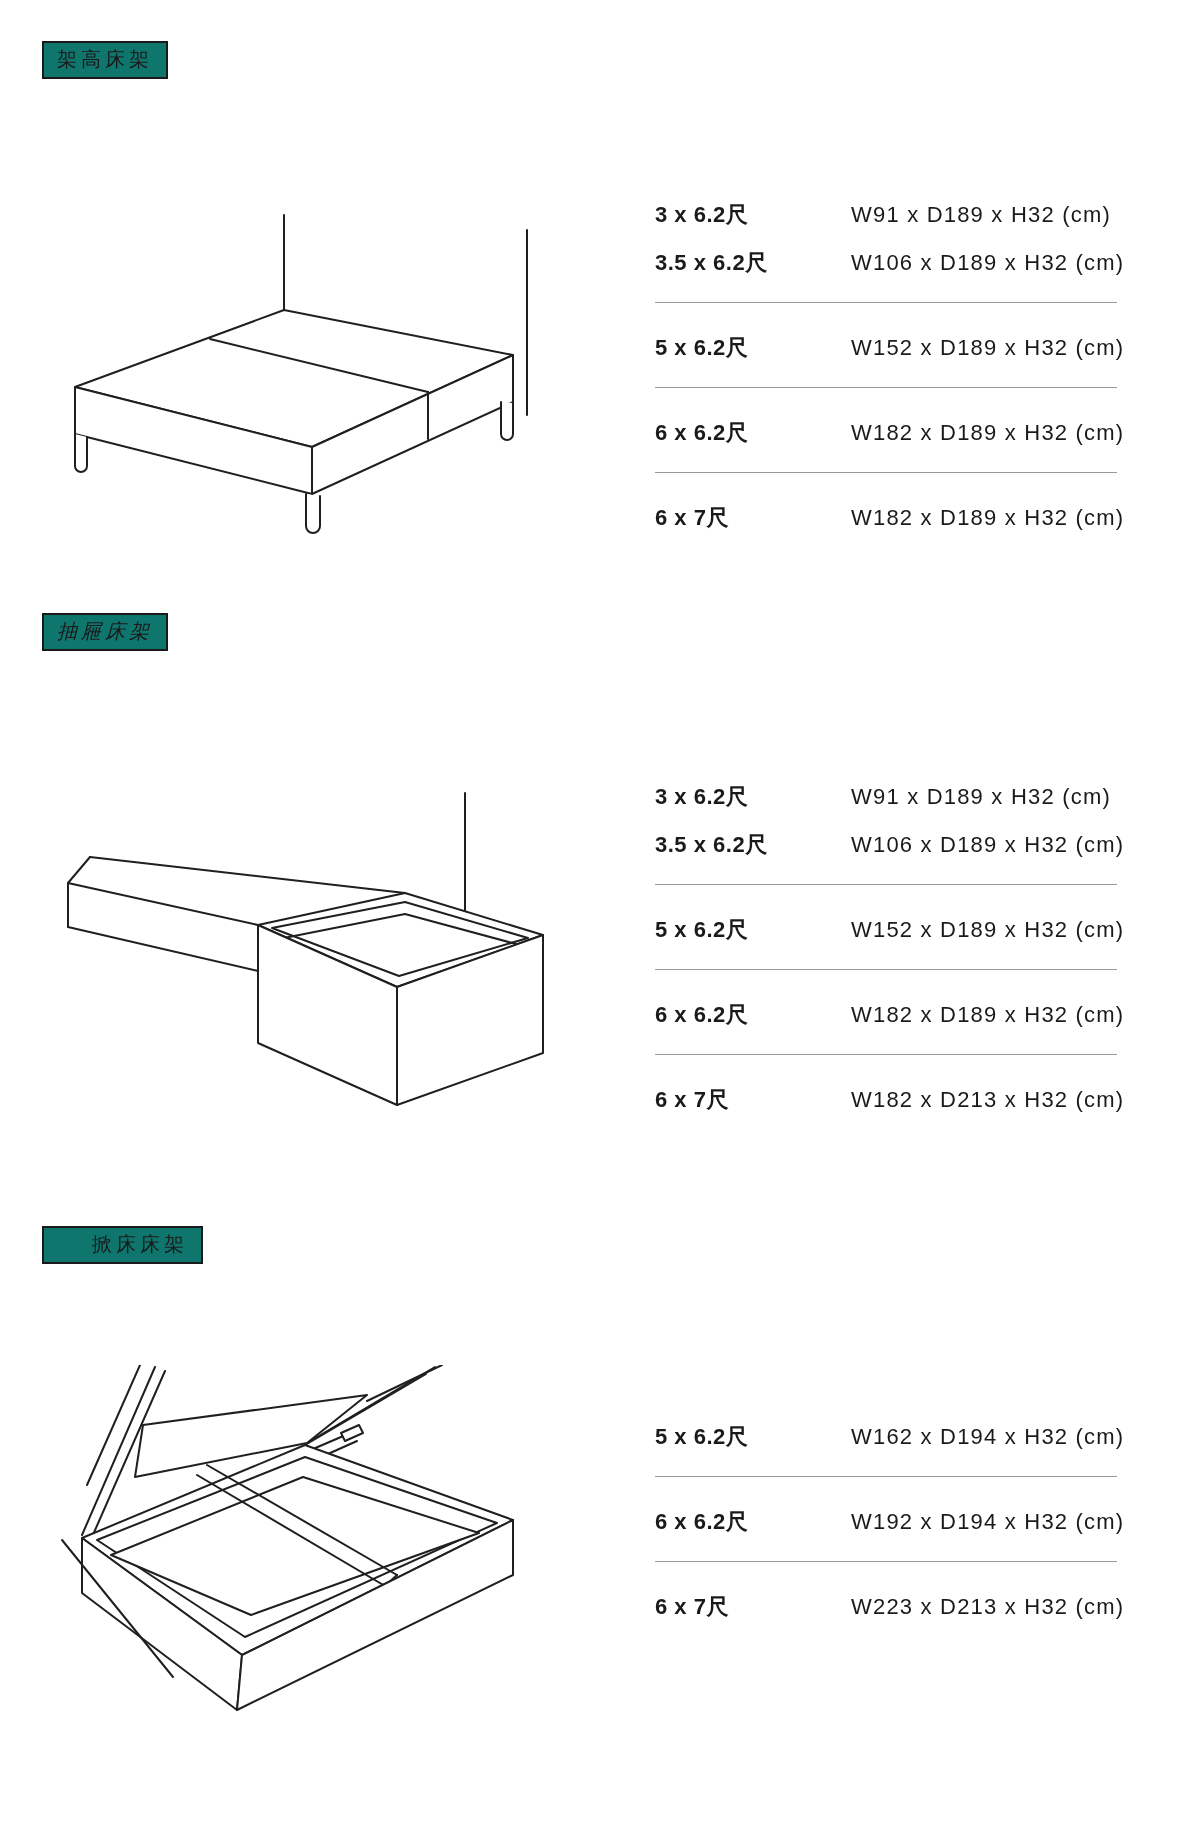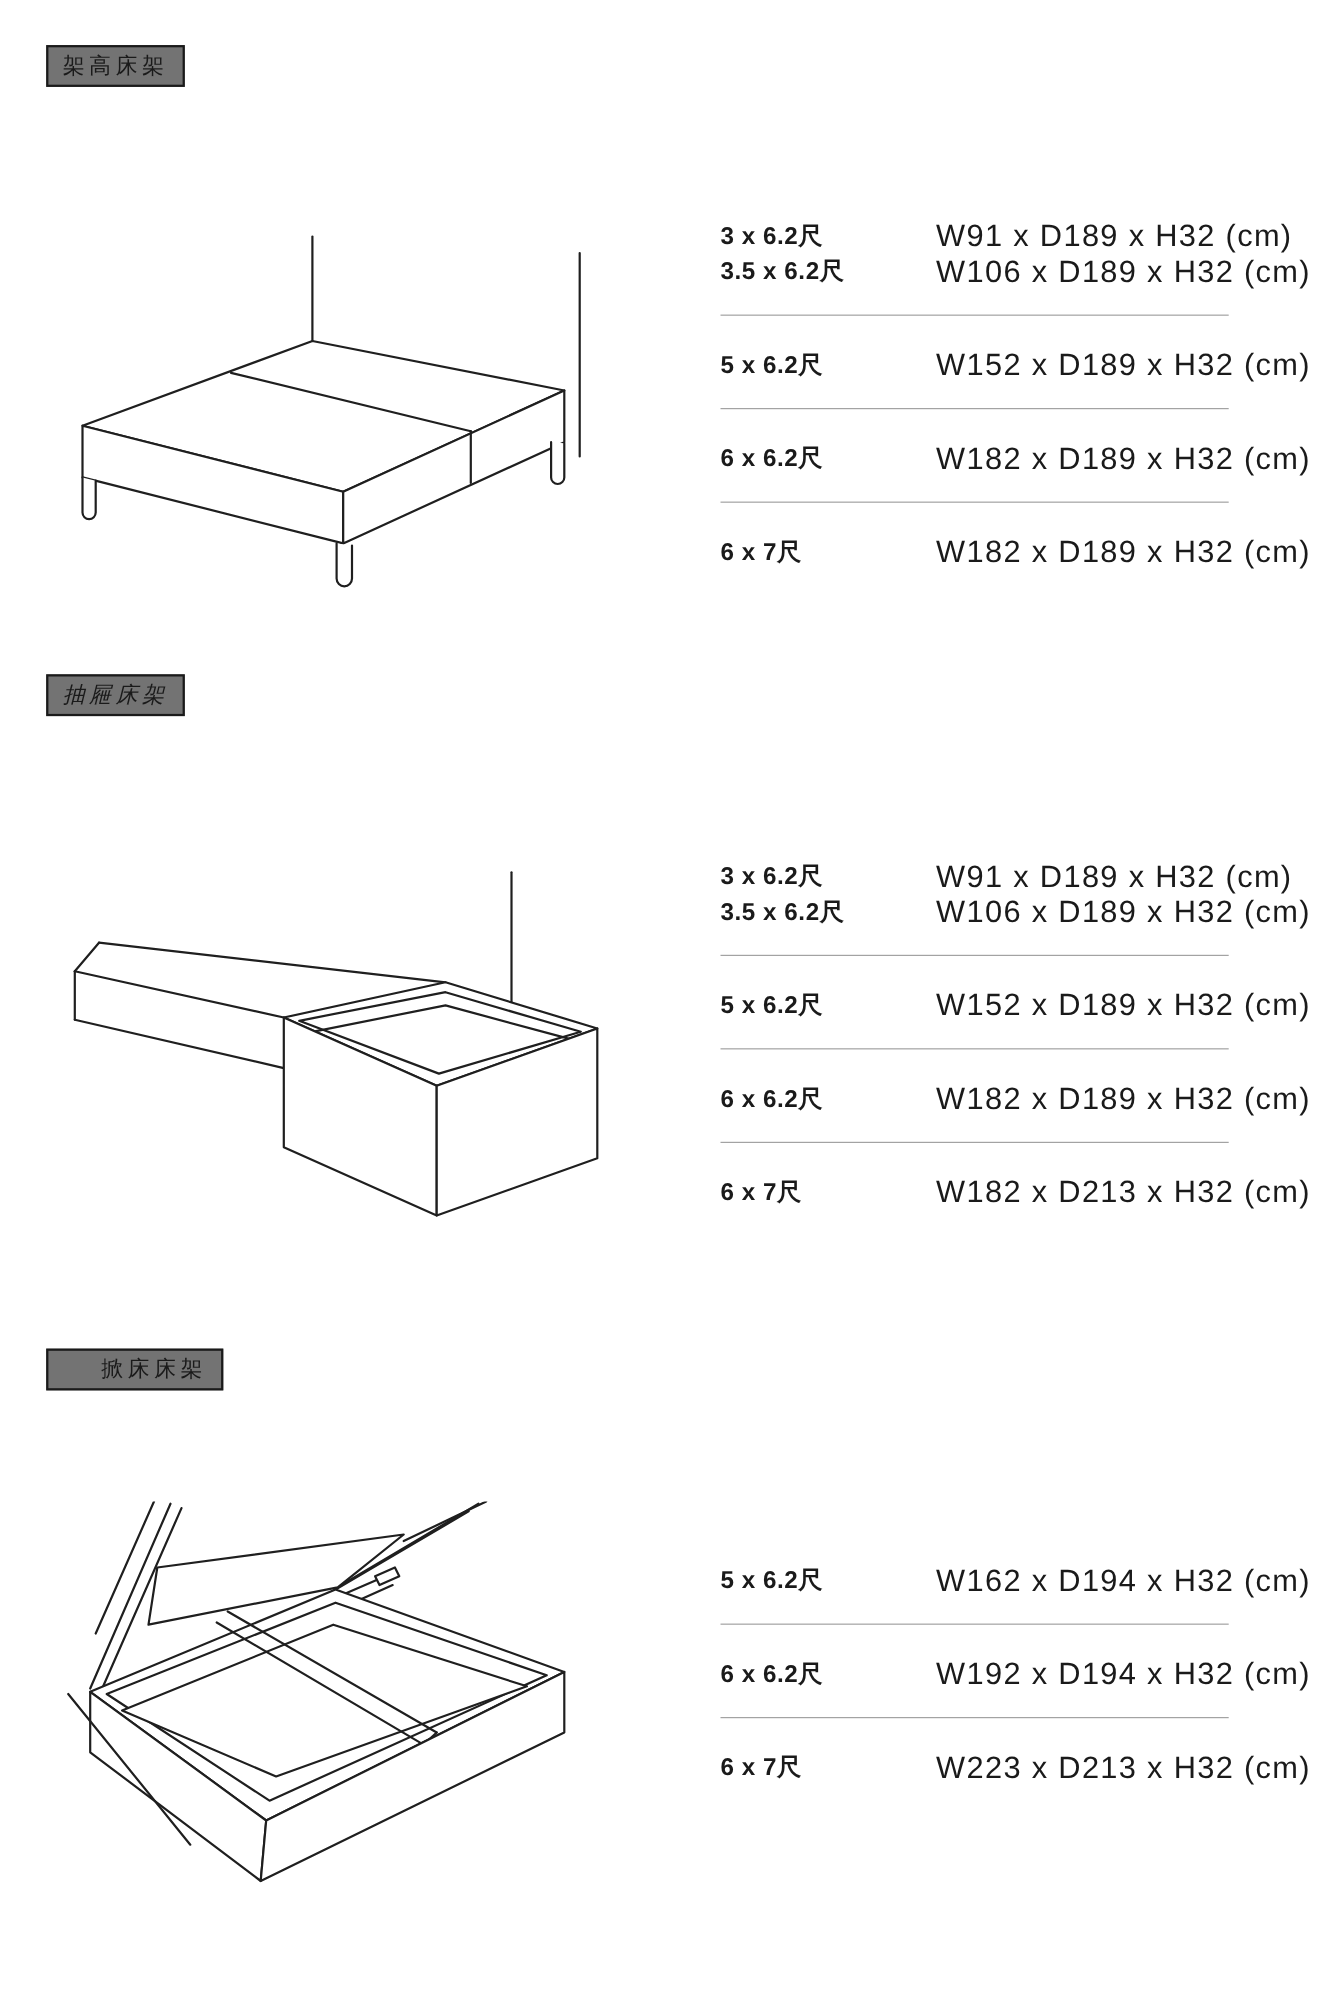--- a/index.html
+++ b/index.html
@@ -17,55 +17,55 @@
   .section-label{
     position:absolute;
     left:42px;
     display:inline-block;
     border:2px solid #1a1a1a;
     padding:3px 13px 4px 13px;
     font-size:20px;
     letter-spacing:4px;
     font-weight:500;
     color:#1a1a1a;
-    background:#737373;
+    background:#0f766e;
     white-space:nowrap;
   }
   .illustration{
     position:absolute;
   }
   .illustration svg{display:block;}
   .spec-table{
     position:absolute;
     left:655px;
     width:462px;
   }
   .spec-row{
     display:flex;
     align-items:center;
     height:30px;
     line-height:30px;
   }
-  .spec-row + .spec-row{margin-top:2px;}
+  .spec-row + .spec-row{margin-top:18px;}
   .spec-divider{
     height:0;
     border:none;
     border-top:1px solid #9a9a9a;
     margin:24px 0 0 0;
   }
   .spec-divider + .spec-row{margin-top:30px;}
   .spec-size{
     flex:0 0 196px;
     font-weight:700;
     font-size:22px;
     letter-spacing:0.5px;
     white-space:nowrap;
   }
   .spec-dim{
-    font-size:28px;
+    font-size:22px;
     letter-spacing:1.2px;
     white-space:nowrap;
   }
   .line-art{
     fill:none;
     stroke:#1f1f1f;
     stroke-width:2;
     stroke-linecap:round;
     stroke-linejoin:round;
   }

